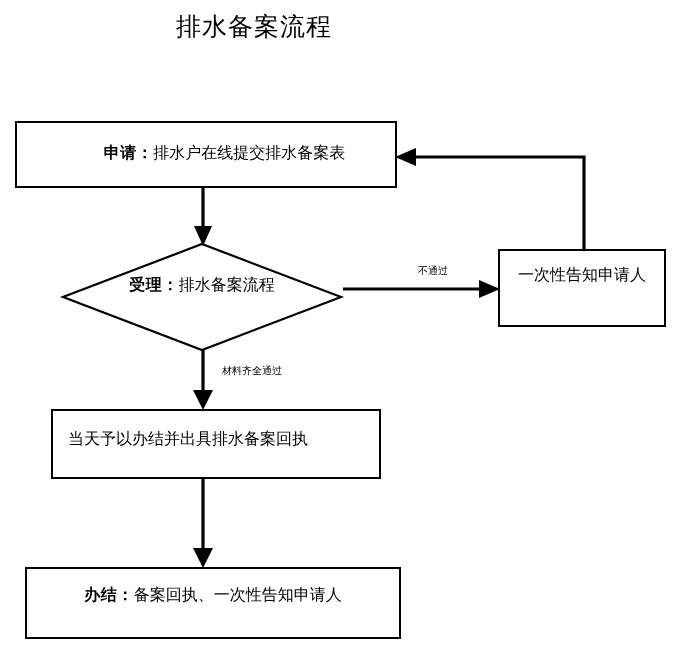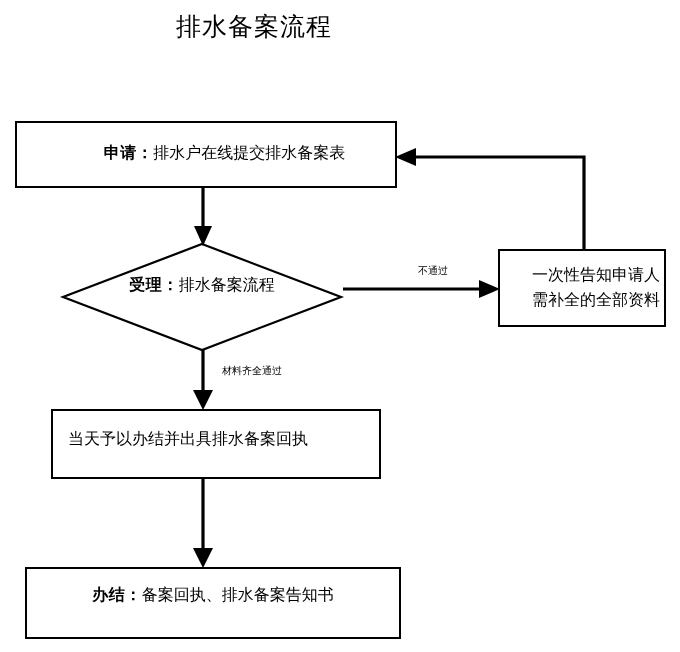--- a/index.html
+++ b/index.html
@@ -121,28 +121,27 @@
   </svg>
 
   <div class="node-text" style="left:16px; top:140px; width:417px;">
     <span class="lead">申请：</span><span>排水户在线提交排水备案表</span>
   </div>
 
   <div class="node-text" style="left:63px; top:272px; width:278px;">
     <div><span class="lead">受理：</span><span>排水备案流程</span></div>
   </div>
 
-  <div class="node-text" style="left:513px; top:262px; width:166px;">
+  <div class="node-text" style="left:499px; top:262px; width:166px;">
     <div>一次性告知申请人</div>
-    <div>需补全的全部资料</div>
   </div>
 
   <div class="node-text" style="left:52px; top:426px; width:272px;">当天予以办结并出具排水备案回执</div>
 
   <div class="node-text" style="left:26px; top:582px; width:374px;">
-    <span class="lead">办结：</span><span>备案回执、排水备案告知书</span>
+    <span class="lead">办结：</span><span>备案回执、一次性告知申请人</span>
   </div>
 
   <div class="edge-label" style="left:418px; top:264px;">不通过</div>
 
   <div class="edge-label" style="left:222px; top:364px;">材料齐全通过</div>
 
 </div>
 
 </body></html>

